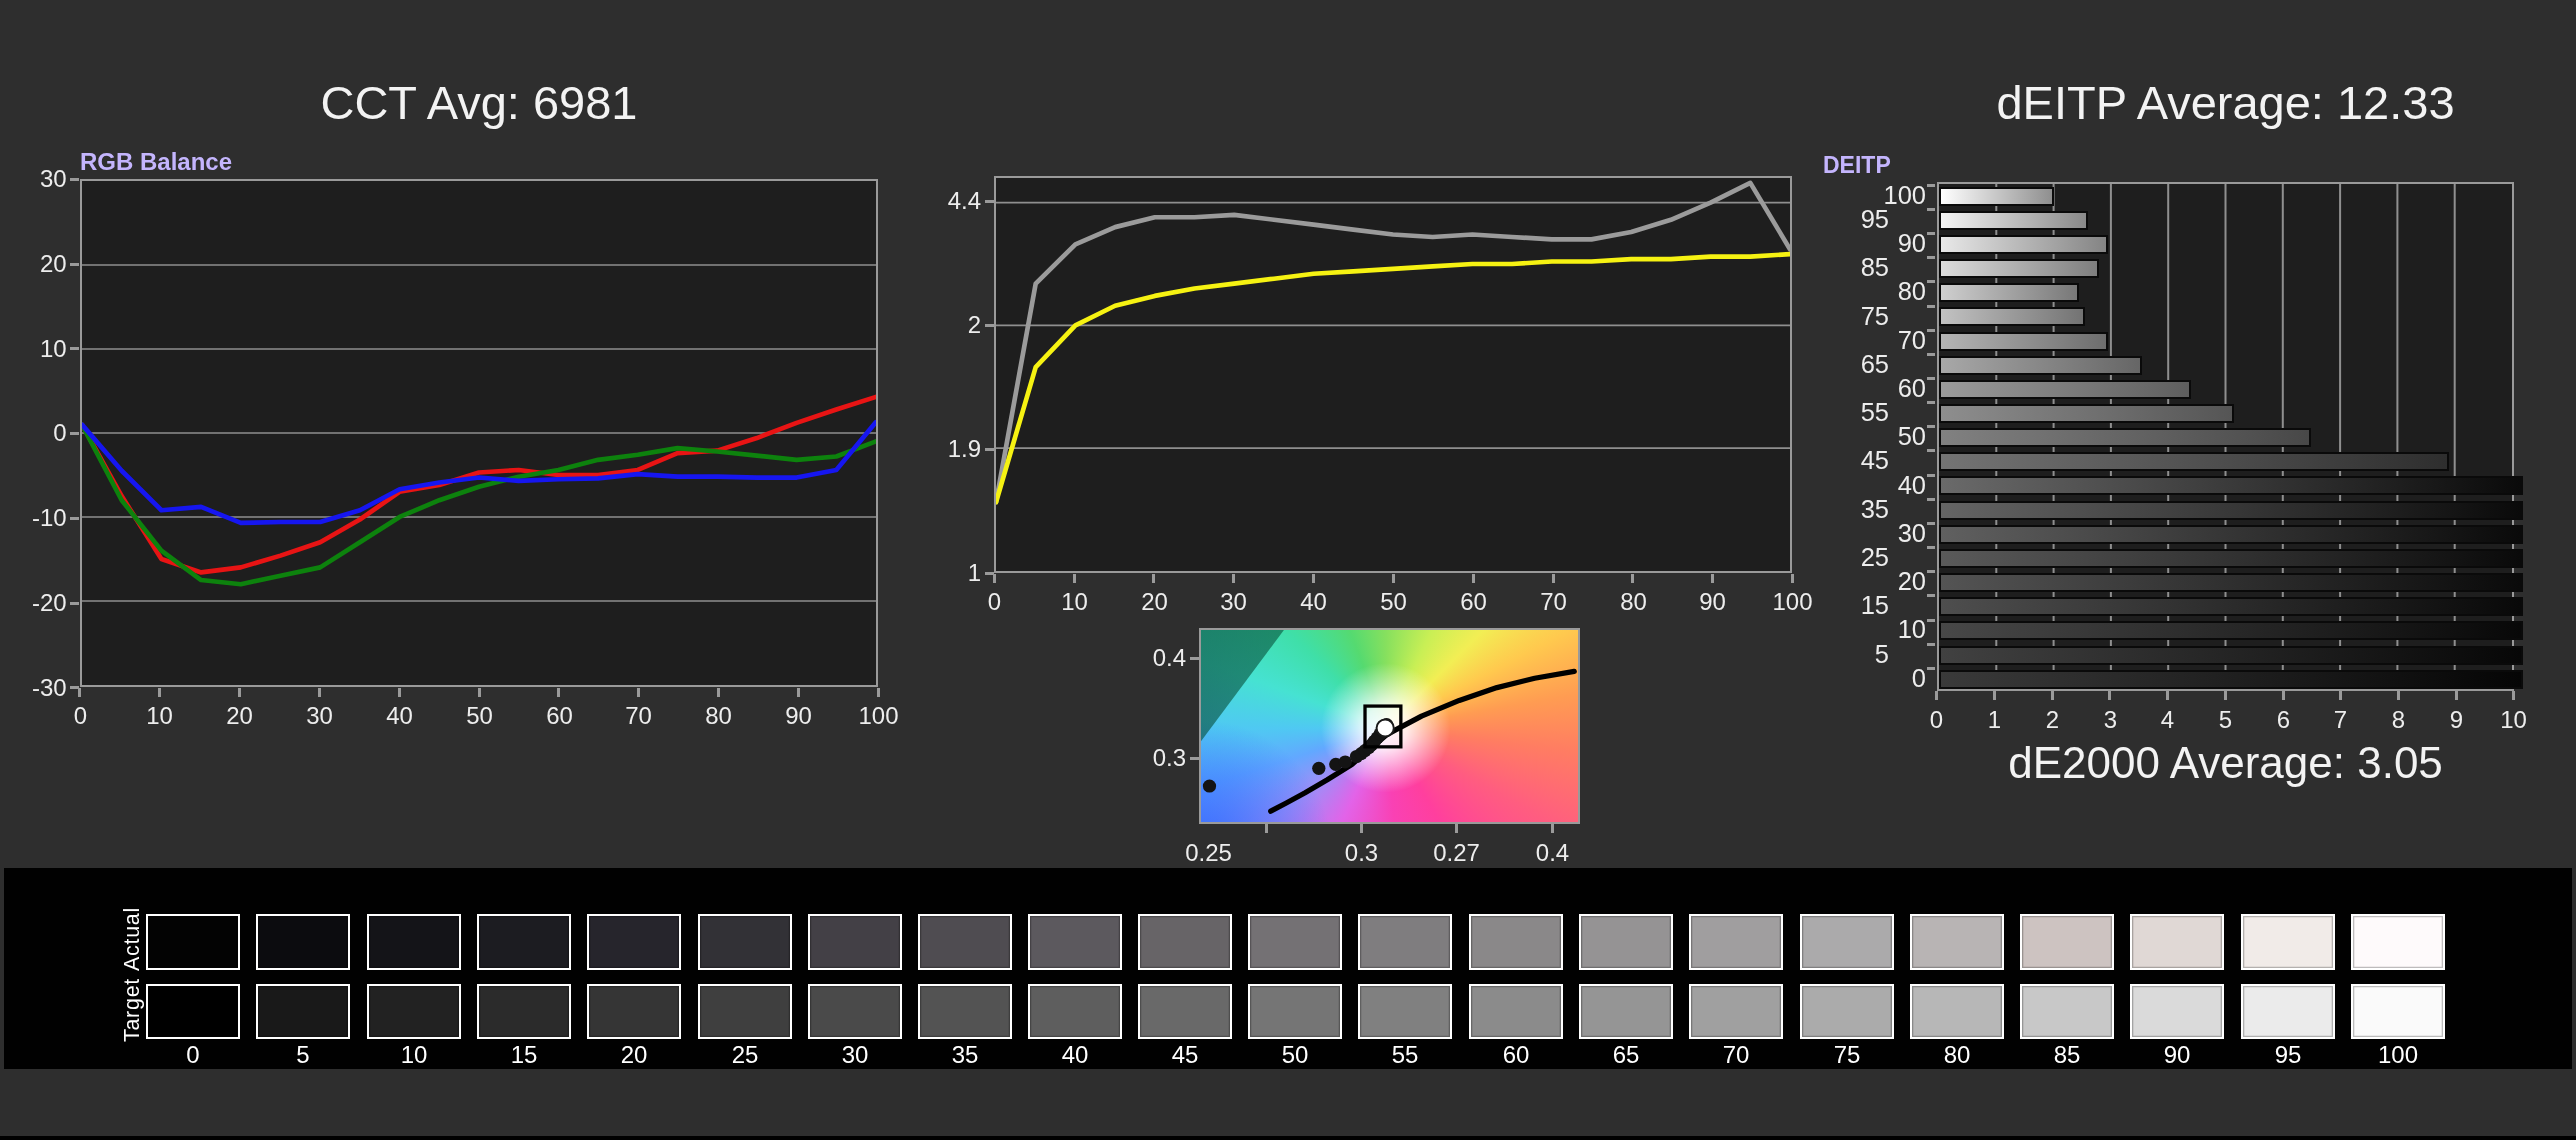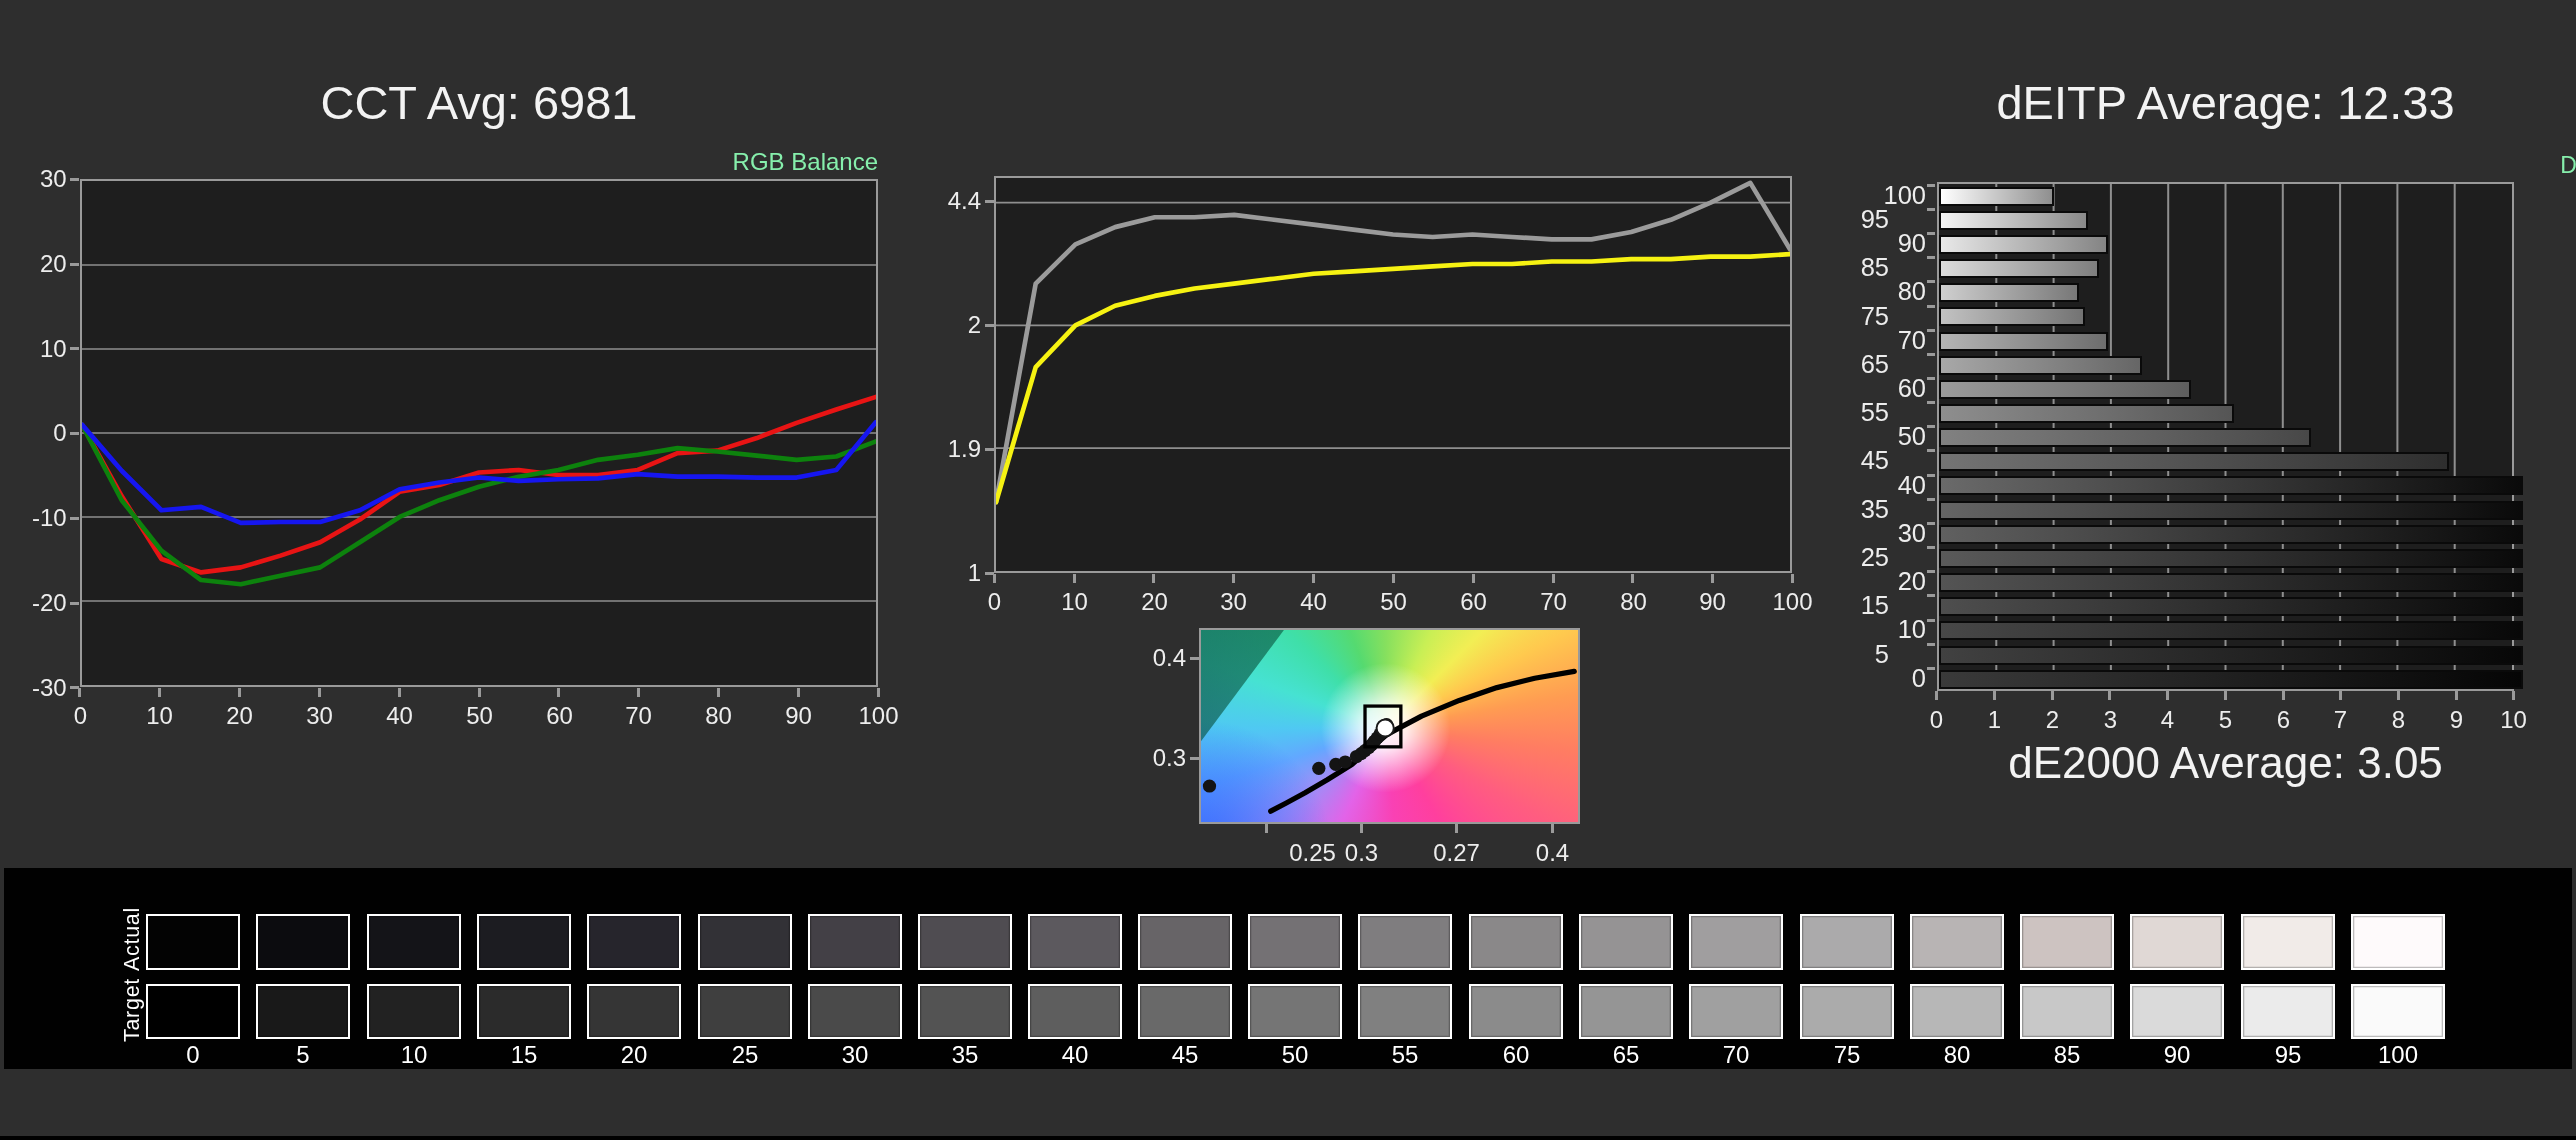--- a/index.html
+++ b/index.html
@@ -1,19 +1,19 @@
 <!DOCTYPE html>
 <html style="font-size:10.7px"><head>
 <meta charset="utf-8">
 <style>
   html,body{margin:0;padding:0;background:#2e2e2e;}
   #root{position:relative;width:2576px;height:1140px;background:#2e2e2e;overflow:hidden;
         font-family:"Liberation Sans","DejaVu Sans",sans-serif;}
   .title{position:absolute;text-align:center;color:#f3f3f3;font-size:47px;line-height:50px;white-space:nowrap;}
-  .subtitle{position:absolute;text-align:right;color:#86efac;font-size:24px;line-height:27px;white-space:nowrap;}
+  .subtitle{position:absolute;text-align:left;color:#c4b5fd;font-size:24px;line-height:27px;white-space:nowrap;font-weight:bold;}
   .chart-host{position:absolute;inset:0;}
   #strip{position:absolute;left:4px;top:868px;width:2568px;height:201px;background:#010101;}
   .vlabel{position:absolute;width:107px;height:24px;text-align:center;color:#ffffff;font-size:21.5px;line-height:24px;
           transform:rotate(-90deg);letter-spacing:0.7px;}
   #actual-label{left:74px;top:59px;}
   #target-label{left:74px;top:130px;}
   #bottom-bar{position:absolute;left:0;top:1136px;width:2576px;height:4px;background:#000000;}
   .cie-bg{position:absolute;inset:0;
     background:
       radial-gradient(circle at 49% 51%, rgba(255,255,255,0.98) 0%, rgba(255,255,255,0.85) 10%, rgba(255,255,255,0) 30%),
@@ -148,21 +148,21 @@
           <circle cx="279.7" cy="143.8" r="10" fill="#141414"></circle>
           <rect x="247.1" y="115.7" width="54" height="62" fill="none" stroke="#000000" stroke-width="5"></rect>
           <circle cx="277.5" cy="149.0" r="13" fill="#ffffff" stroke="#1a1a1a" stroke-width="3"></circle>
         </svg>
       </div>
       <div style="position: absolute; left: 1190px; top: 657px; width: 9.4px; height: 2.7px; background: rgb(154, 154, 154);"></div>
       <div style="position: absolute; color: rgb(237, 237, 237); font-size: 24px; line-height: 27px; left: 1108px; top: 644px; width: 78px; text-align: right;">0.4</div>
       <div style="position: absolute; left: 1190px; top: 757px; width: 9.4px; height: 2.7px; background: rgb(154, 154, 154);"></div>
       <div style="position: absolute; color: rgb(237, 237, 237); font-size: 24px; line-height: 27px; left: 1108px; top: 744px; width: 78px; text-align: right;">0.3</div>
       <div style="position: absolute; left: 1265px; top: 824px; width: 2.7px; height: 9.4px; background: rgb(154, 154, 154);"></div>
-      <div style="position: absolute; color: rgb(237, 237, 237); font-size: 24px; line-height: 27px; left: 1272px; top: 839px; width: 81px; text-align: center;">0.25</div>
+      <div style="position: absolute; color: rgb(237, 237, 237); font-size: 24px; line-height: 27px; left: 1168px; top: 839px; width: 81px; text-align: center;">0.25</div>
       <div style="position: absolute; left: 1360px; top: 824px; width: 2.7px; height: 9.4px; background: rgb(154, 154, 154);"></div>
       <div style="position: absolute; color: rgb(237, 237, 237); font-size: 24px; line-height: 27px; left: 1321px; top: 839px; width: 81px; text-align: center;">0.3</div>
       <div style="position: absolute; left: 1455px; top: 824px; width: 2.7px; height: 9.4px; background: rgb(154, 154, 154);"></div>
       <div style="position: absolute; color: rgb(237, 237, 237); font-size: 24px; line-height: 27px; left: 1416px; top: 839px; width: 81px; text-align: center;">0.27</div>
       <div style="position: absolute; left: 1551px; top: 824px; width: 2.7px; height: 9.4px; background: rgb(154, 154, 154);"></div>
       <div style="position: absolute; color: rgb(237, 237, 237); font-size: 24px; line-height: 27px; left: 1512px; top: 839px; width: 81px; text-align: center;">0.4</div>
     </div>
   <div class="chart-host" id="deitp-chart">
       <div style="position: absolute; left: 1937px; top: 182px; width: 577px; height: 509px; border: 2px solid rgb(154, 154, 154); box-sizing: border-box; background: rgb(30, 30, 30);">
         <svg viewBox="0 0 854 753" preserveAspectRatio="none" width="100%" height="100%" style="position:absolute;left:0;top:0">

